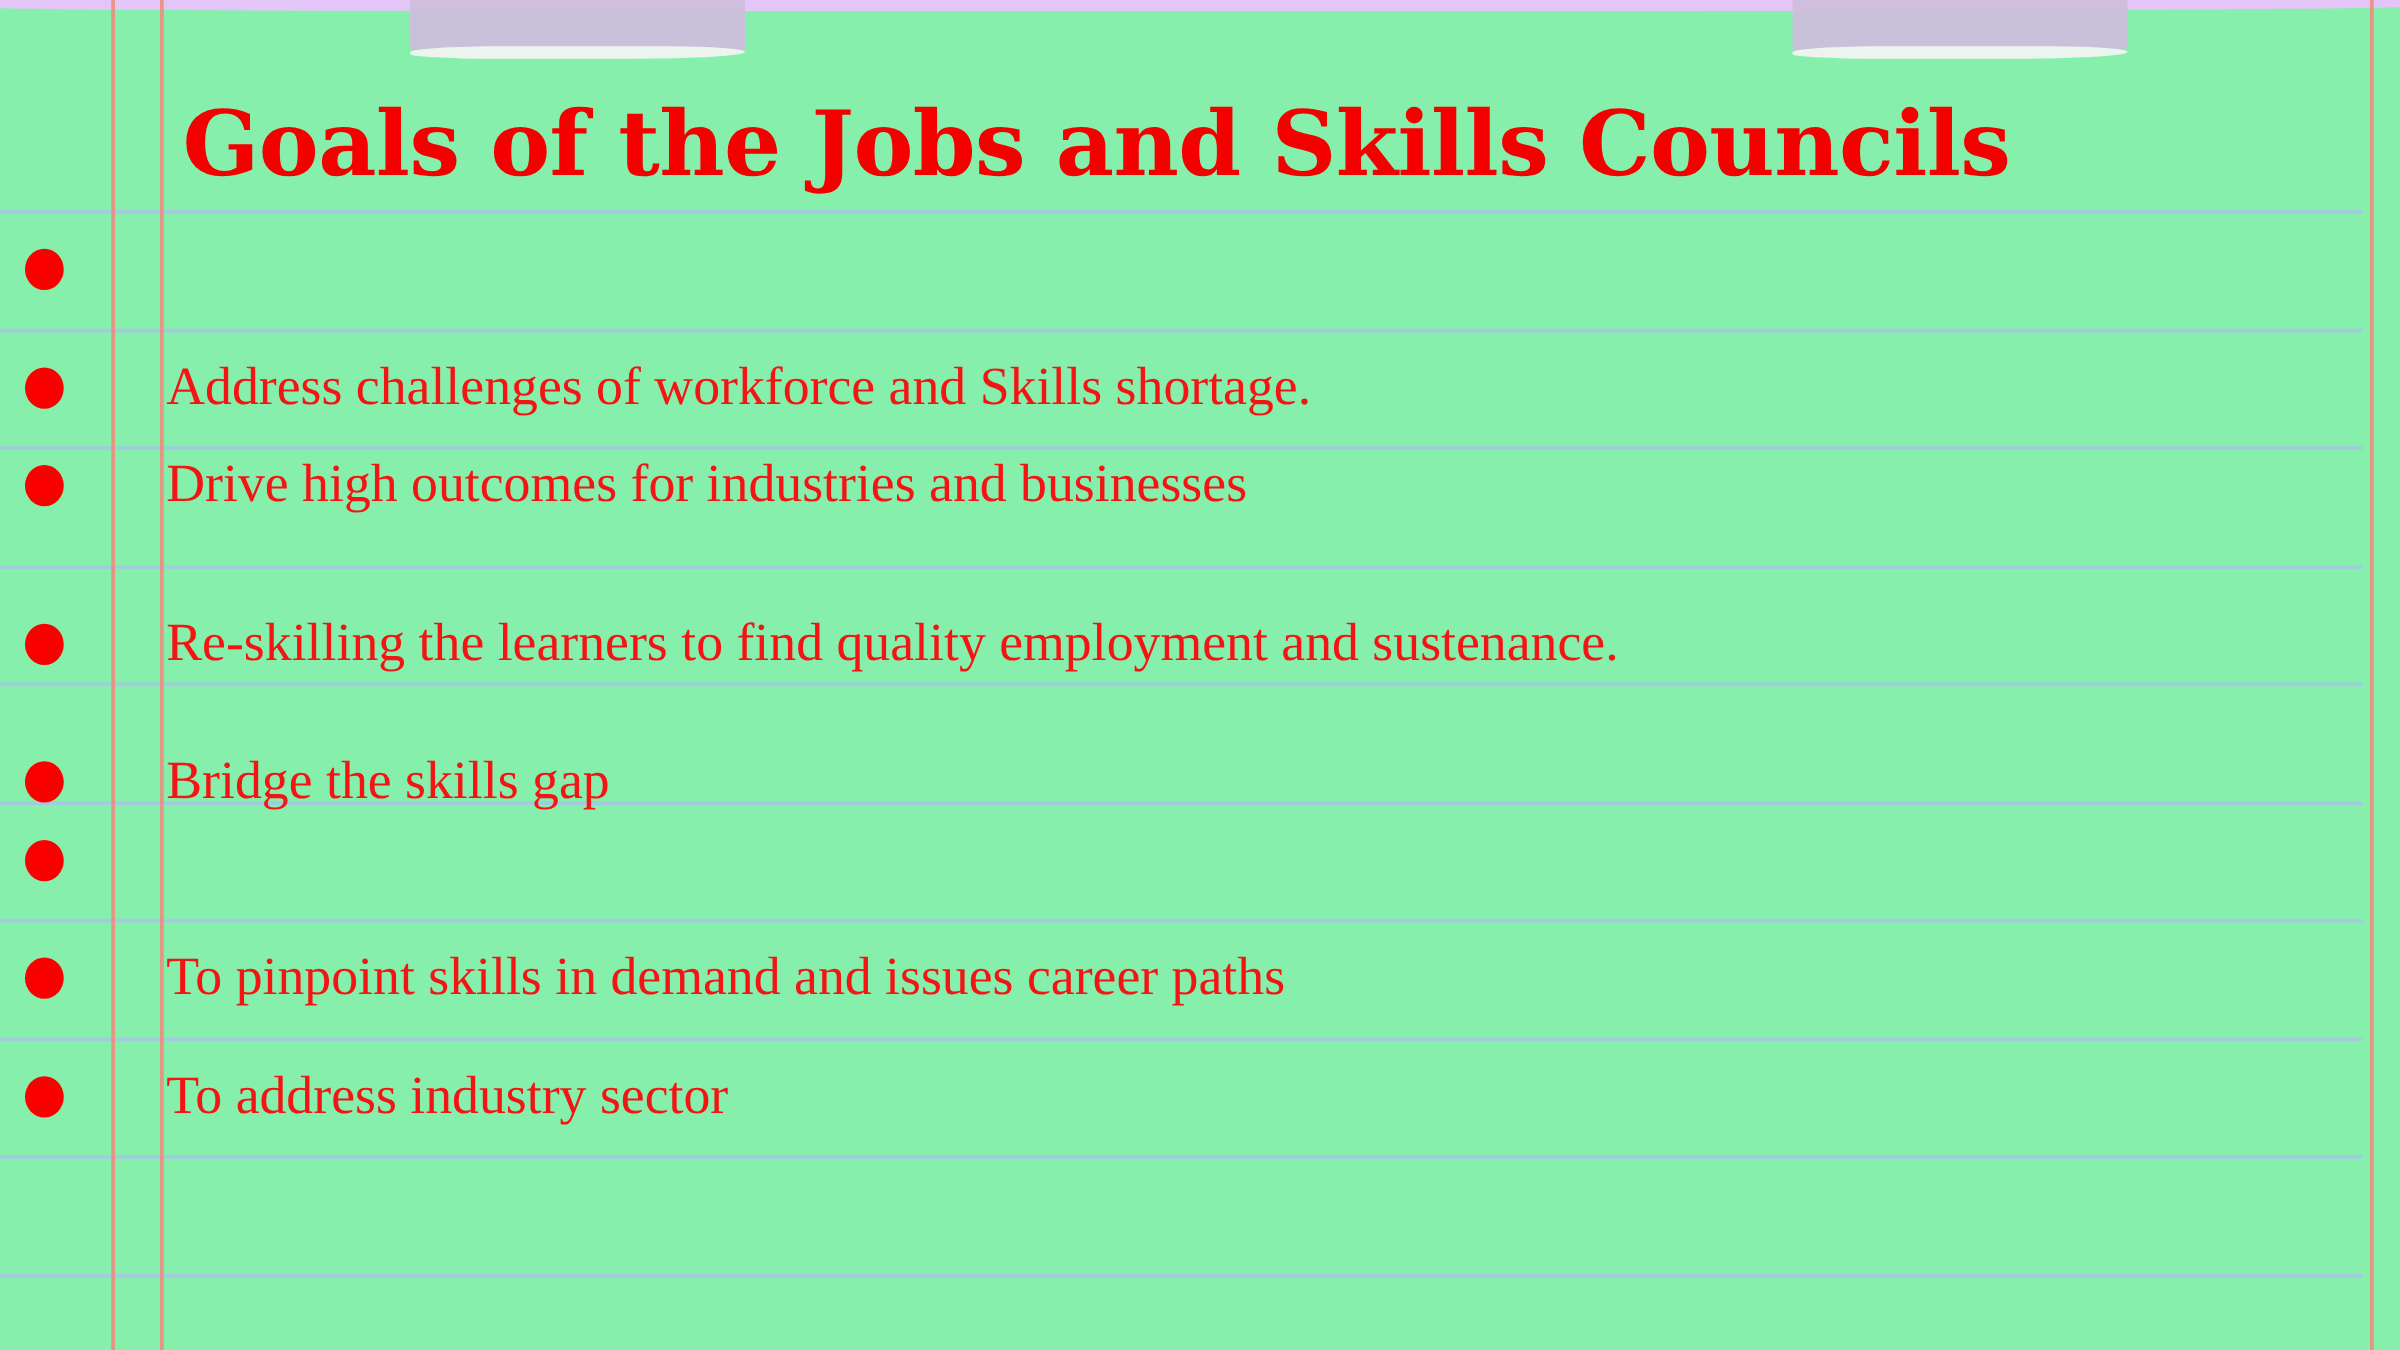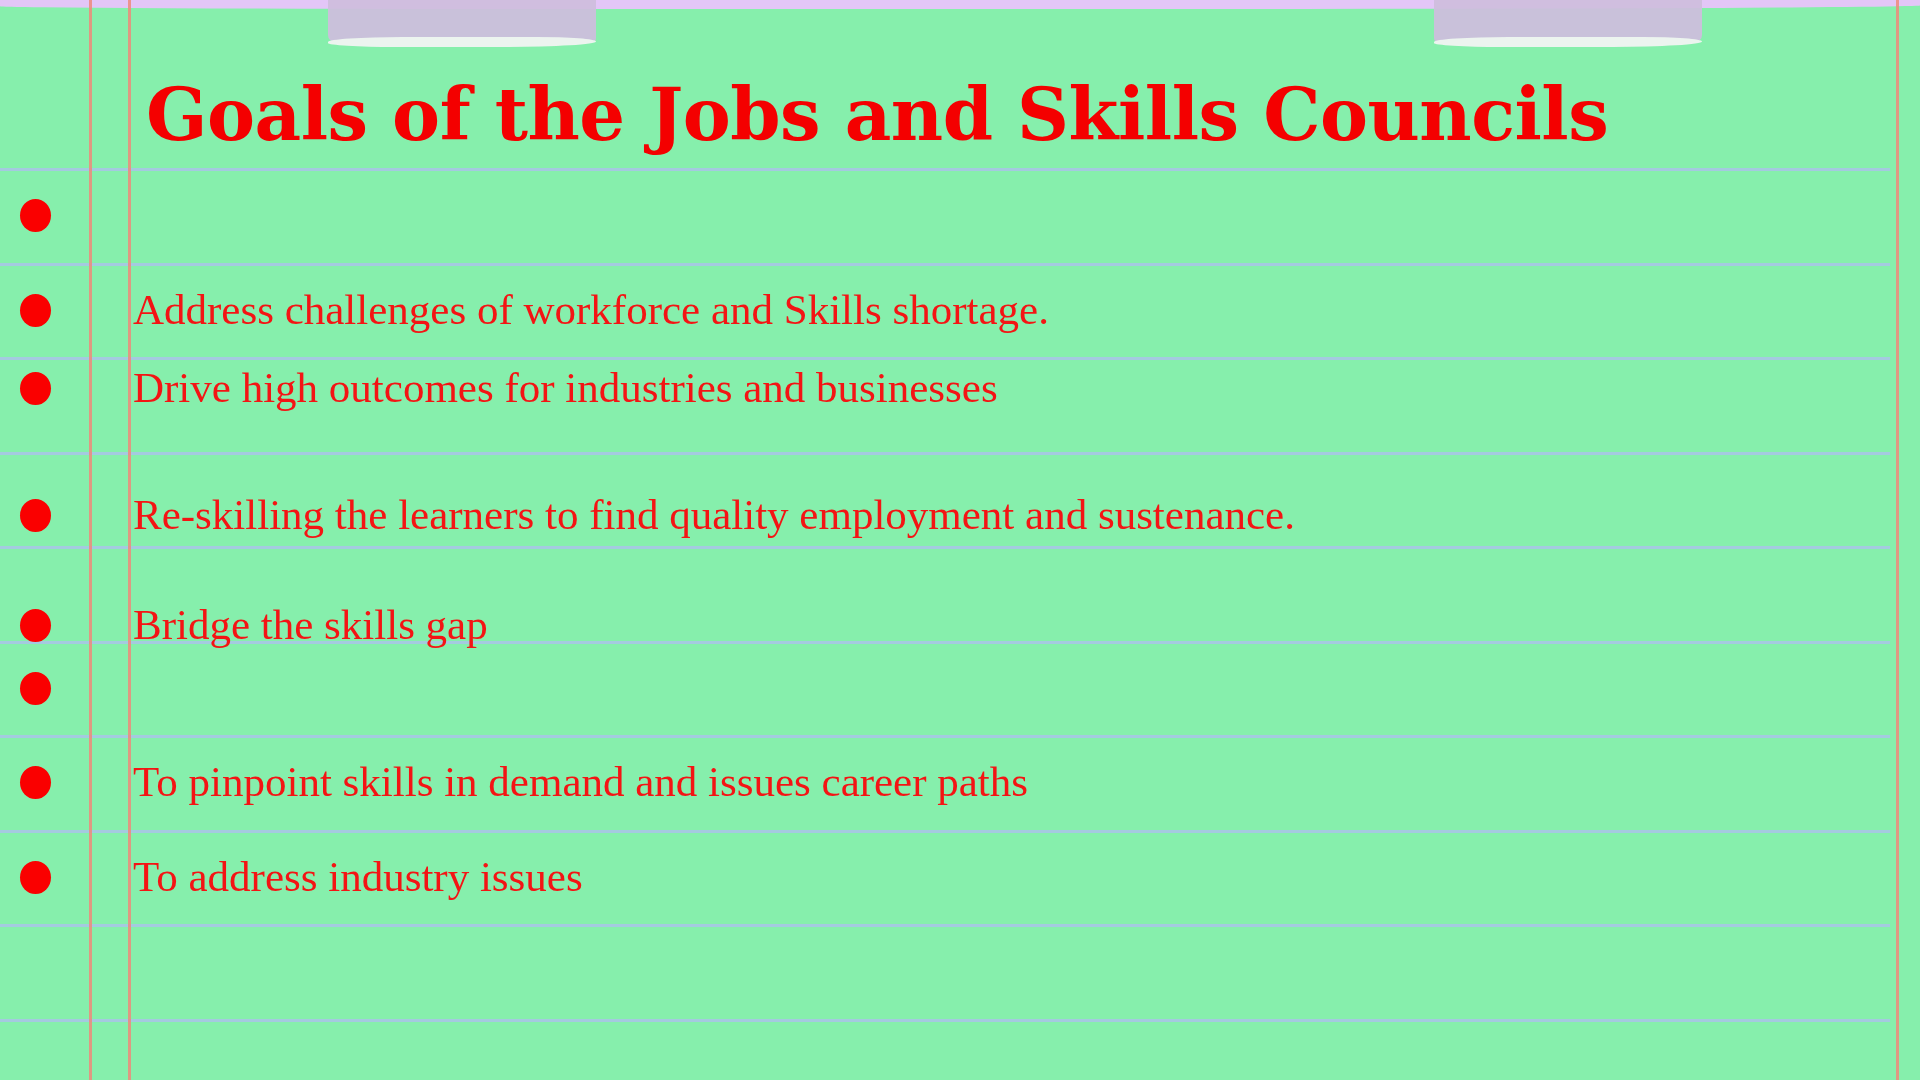--- a/index.html
+++ b/index.html
@@ -172,17 +172,17 @@
       </div>
       <div class="bullet-row" style="top: 641px;">
         <span class="bullet-dot"></span>
       </div>
       <div class="bullet-row" style="top: 735px;">
         <span class="bullet-dot"></span>
         <span class="bullet-text">To pinpoint skills in demand and issues career paths</span>
       </div>
       <div class="bullet-row" style="top: 830px;">
         <span class="bullet-dot"></span>
-        <span class="bullet-text">To address industry issues</span>
+        <span class="bullet-text">To address industry sector</span>
       </div>
     </div>
 
 </div>
 
 </body></html>

